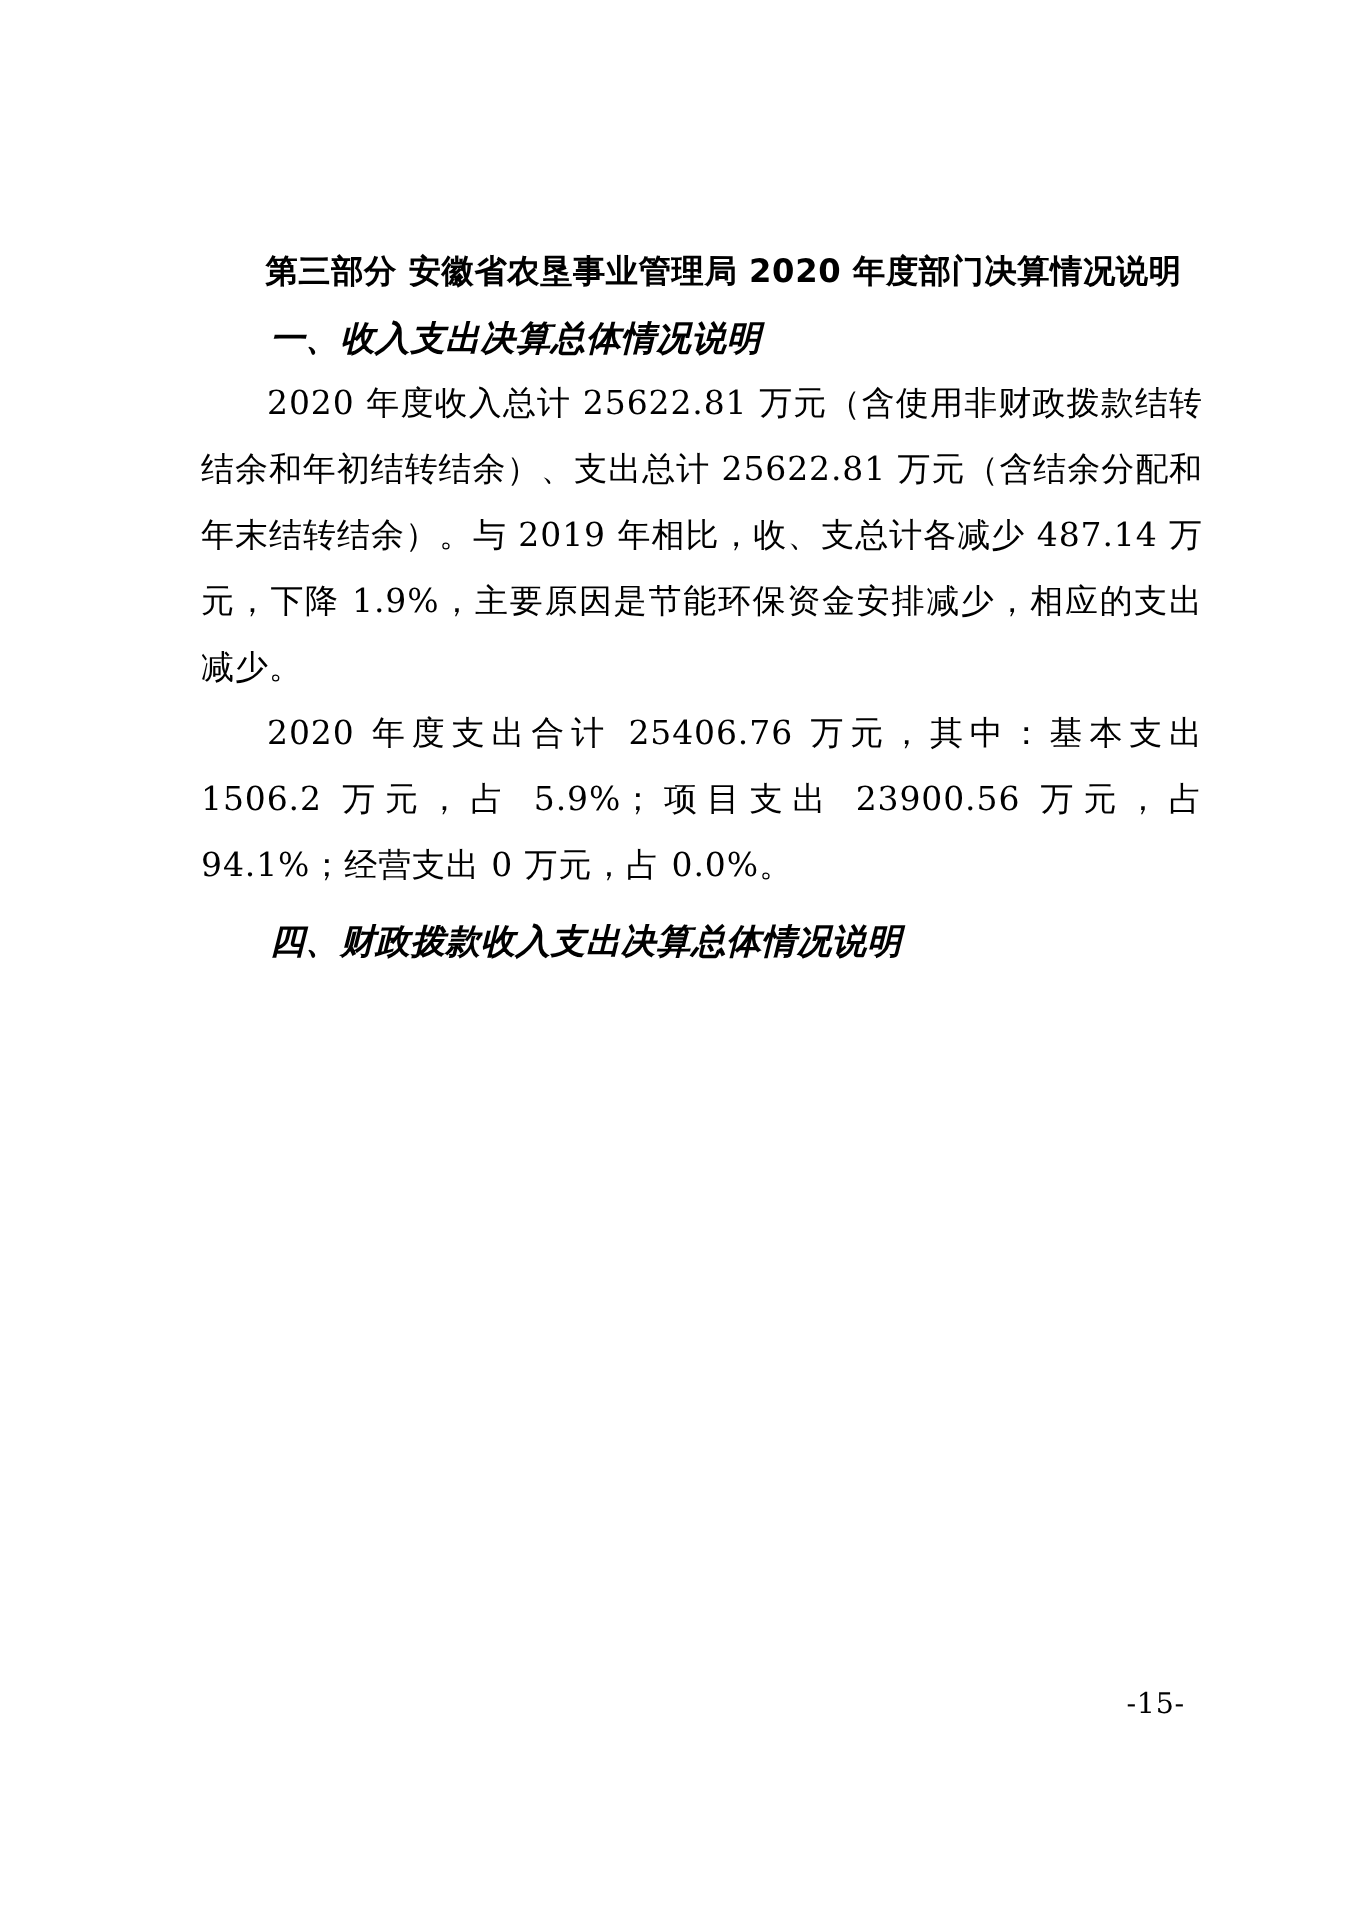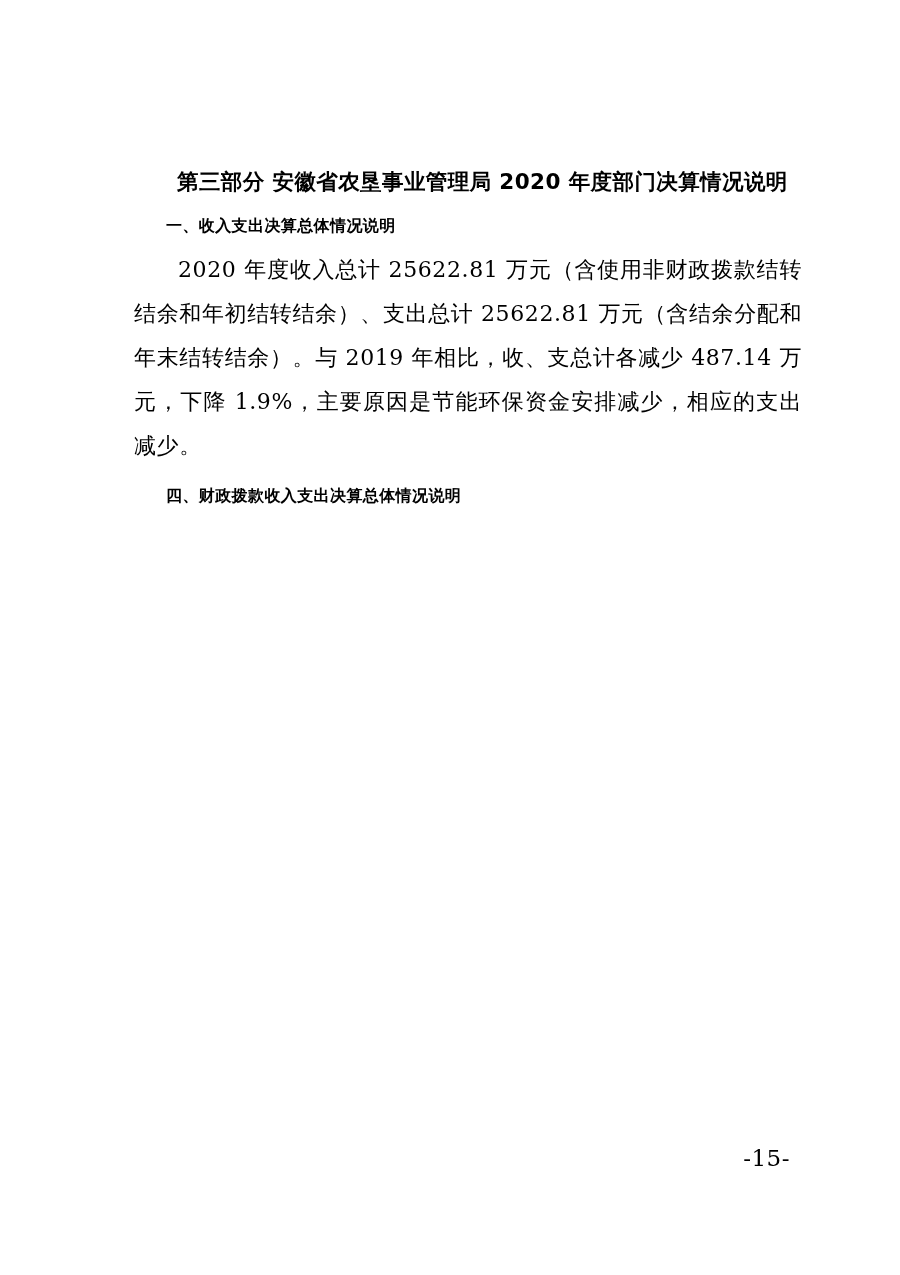--- a/index.html
+++ b/index.html
@@ -46,54 +46,55 @@
     line-height: 44px;
     letter-spacing: 0.4px;
     text-align: justify;
     text-justify: inter-ideograph;
     text-indent: 2em;
     font-weight: 700;
     font-family: "DejaVu Sans", sans-serif;
     margin: 0;
   }
   .heading-sub {
-    font-size: 16px;
+    font-size: 23px;
     line-height: 44px;
     letter-spacing: 0.4px;
     text-indent: 2em;
     font-weight: 700;
     font-family: "DejaVu Sans", sans-serif;
     margin: 0;
+    font-style: italic;
   }
   .spacer-sm { height: 6px; }
   .page-number {
     position: absolute;
     right: 110px;
     top: 1125px;
-    font-size: 23px;
+    font-size: 19px;
     font-family: "DejaVu Serif", serif;
     letter-spacing: 0.5px;
-    margin-top: 20px;
   }
 </style>
 </head>
 <body>
 
 <div class="page">
   <div class="content">
 
     <div class="heading-main">第三部分 安徽省农垦事业管理局 2020 年度部门决算情况说明</div>
 
     <div class="heading-sub">一、收入支出决算总体情况说明</div>
 
     <div class="para">2020 年度收入总计 25622.81 万元（含使用非财政拨款结转结余和年初结转结余）、支出总计 25622.81 万元（含结余分配和年末结转结余）。与 2019 年相比，收、支总计各减少 487.14 万元，下降 1.9%，主要原因是节能环保资金安排减少，相应的支出减少。</div>
 
 
 
 
+    <div class="para">2020 年度支出合计 25406.76 万元，其中：基本支出 1506.2 万元，占 5.9%；项目支出 23900.56 万元，占 94.1%；经营支出 0 万元，占 0.0%。</div>
 
     <div class="spacer-sm"></div>
 
     <div class="heading-sub">四、财政拨款收入支出决算总体情况说明</div>
 
 
   </div>
 
   <div class="page-number">-15-</div>
 </div>

